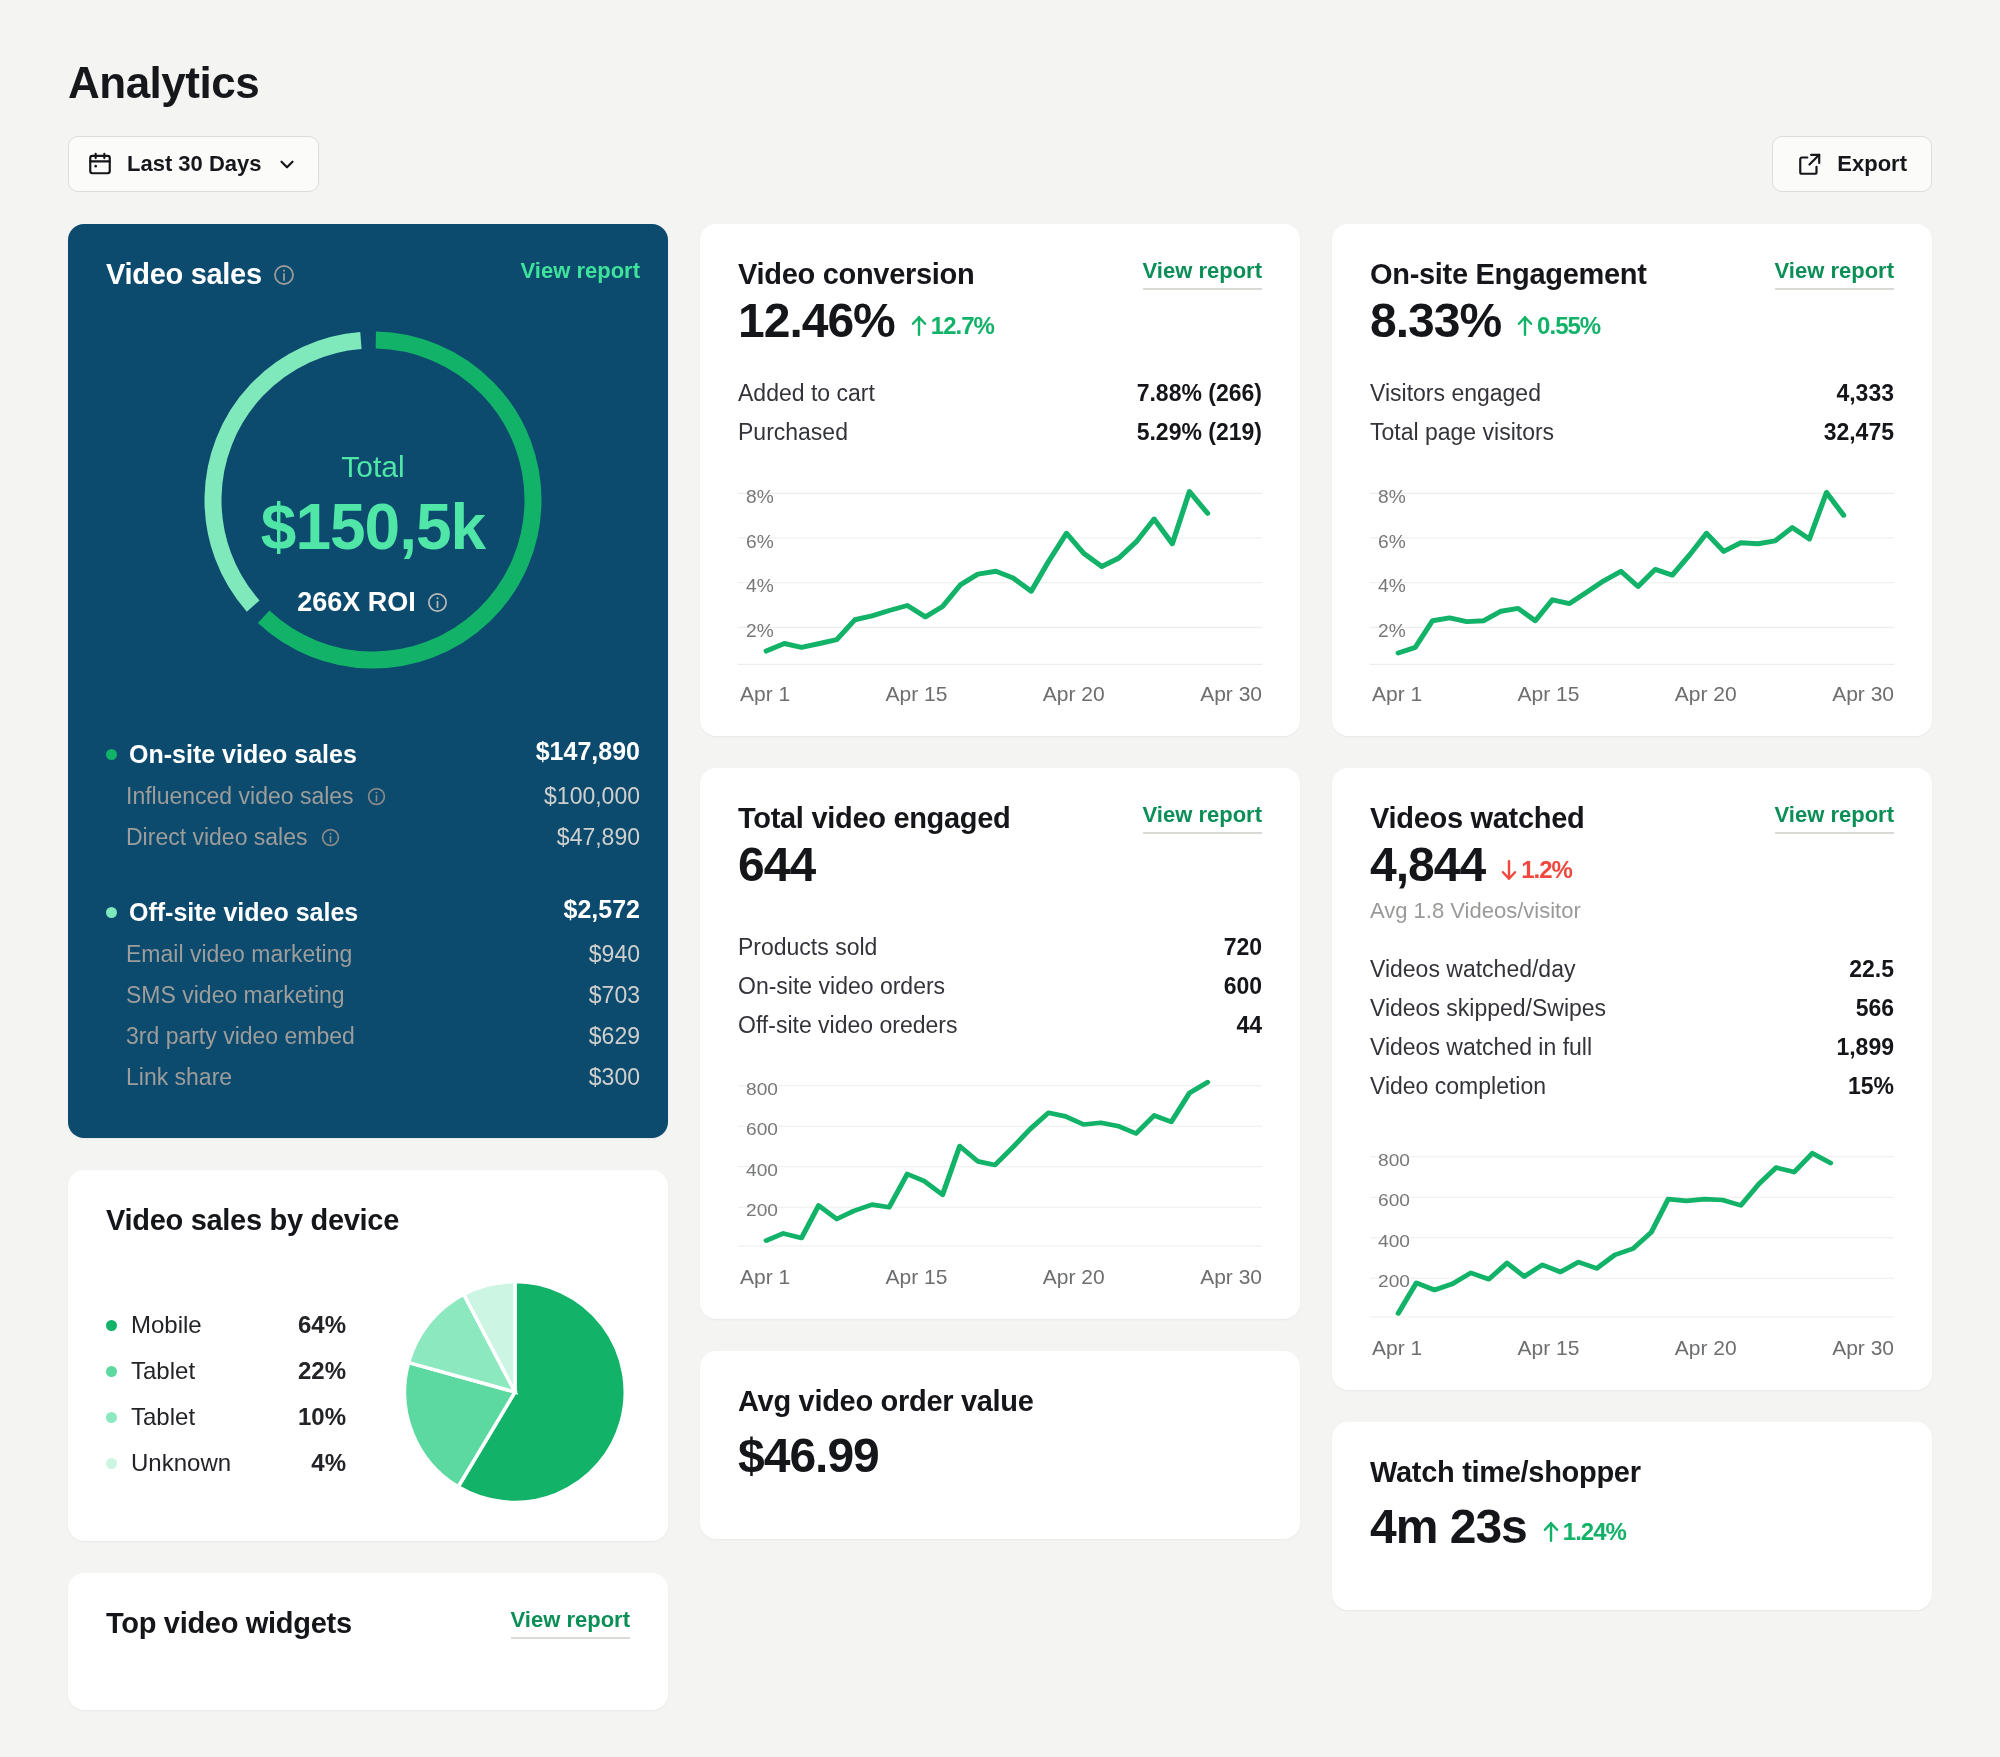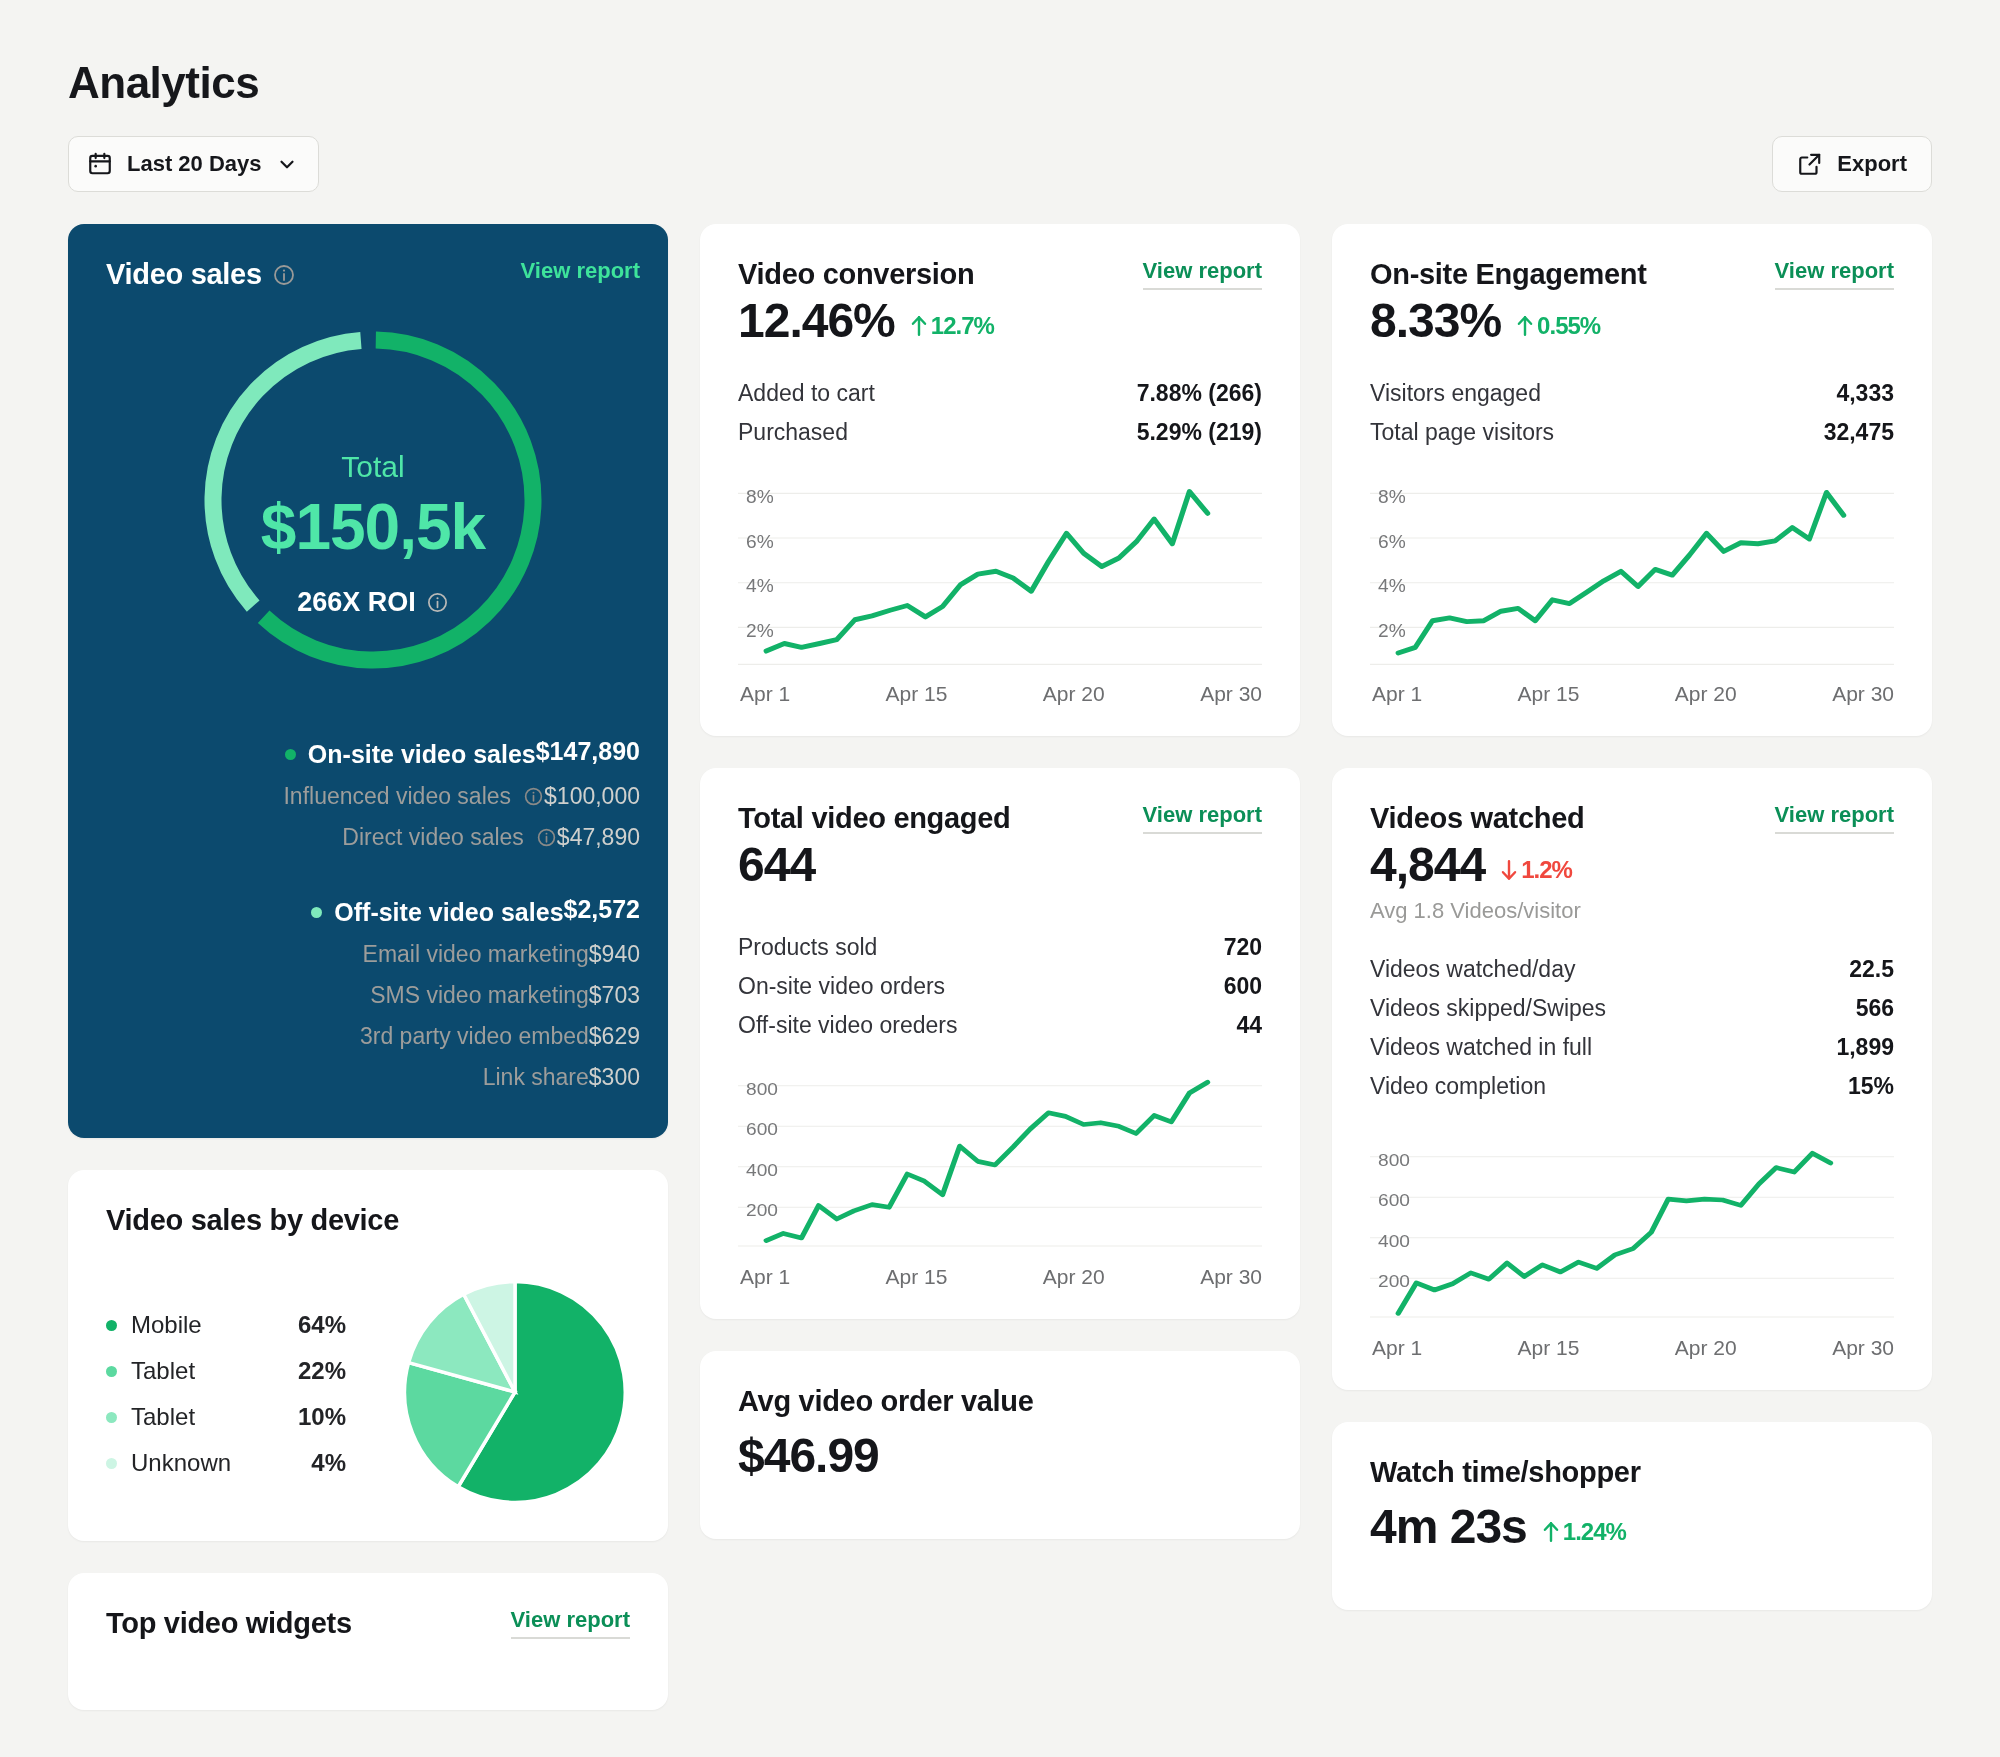--- a/index.html
+++ b/index.html
@@ -69,21 +69,21 @@
     font-size: 23px; padding: 6px 0; color: #33343a;
   }
   .kv .k { font-weight: 400; }
   .kv .v { font-weight: 700; color: #15161a; }
 
   
   .donut-wrap { display: flex; justify-content: center; margin-top: 26px; }
 
   .legend-block { margin-top: 36px; }
   .legend-row {
-    display: flex; align-items: baseline; justify-content: flex-end;
+    display: flex; align-items: baseline; justify-content: space-between;
     font-size: 24px; padding: 7px 0;
   }
   .legend-row.head { font-weight: 700; color: #fff; font-size: 25px; }
   .legend-row.sub { color: #9d9d9b; font-size: 23px; padding-left: 20px; }
   .legend-row.sub .v { color: #cfd0cd; font-weight: 400; }
   .legend-label { display: flex; align-items: center; gap: 12px; }
   .dot { width: 11px; height: 11px; border-radius: 50%; display: inline-block; flex: none; }
   .spacer-row { height: 30px; }
 
   
@@ -110,21 +110,21 @@
 
   <div class="toolbar">
     <button class="date-btn">
       <span class="ico">
         <svg width="26" height="26" viewBox="0 0 24 24" fill="none" stroke="#15161a" stroke-width="2">
           <rect x="3" y="4.5" width="18" height="16" rx="2"></rect>
           <path d="M3 9.5h18M8 2.5v4M16 2.5v4" stroke-linecap="round"></path>
           <circle cx="8" cy="14" r="1.2" fill="#15161a" stroke="none"></circle>
         </svg>
       </span>
-      <span>Last 20 Days</span>
+      <span>Last 30 Days</span>
       <span class="ico">
         <svg width="22" height="22" viewBox="0 0 24 24" fill="none" stroke="#15161a" stroke-width="2.4" stroke-linecap="round" stroke-linejoin="round">
             <path d="M6 9.5l6 6 6-6"></path>
           </svg>
       </span>
     </button>
 
     <button class="export-btn">
       <span class="ico">
         <svg width="26" height="26" viewBox="0 0 24 24" fill="none" stroke="#15161a" stroke-width="2" stroke-linecap="round" stroke-linejoin="round">

